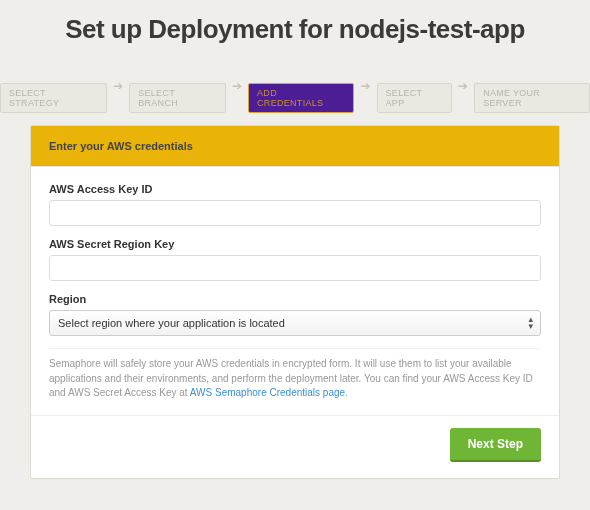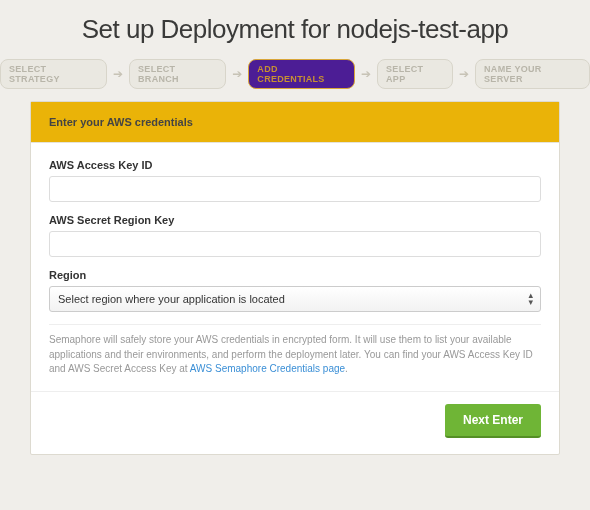--- a/index.html
+++ b/index.html
@@ -7,43 +7,44 @@
     background: #f0eeea;
     font-family: "Helvetica Neue", Helvetica, Arial, sans-serif;
     font-size: 12px;
     color: #333;
     width: 590px;
     height: 510px;
     overflow: hidden;
   }
   .page-title {
     font-size: 26px;
-    font-weight: 400;
+    font-weight: 700;
     color: #3a3a39;
     text-align: center;
     padding: 14px 0 10px;
     letter-spacing: -0.5px;
   }
   .steps {
     display: flex;
     align-items: center;
     justify-content: center;
     gap: 6px;
     padding: 4px 0 12px;
   }
   .step {
     font-size: 9px;
-    font-weight: 700;
+    font-weight: 400;
     letter-spacing: 0.3px;
     color: #b8b5a9;
     background: #eae8e1;
     border: 1px solid #d8d5ca;
     padding: 4px 8px;
-    border-radius: 8px;
+    border-radius: 2px;
     text-transform: uppercase;
+    margin-top: 24px;
   }
   .step.active {
     background: #4c1d95;
     border: 1px solid #d9a63a;
     color: #c79033;
   }
   .arrow {
     color: #c7c3b6;
     font-size: 12px;
     line-height: 1;
@@ -185,15 +186,15 @@
     </div>
 
     <hr class="divider">
 
     <p class="help-text">
       <span>Semaphore will safely store your AWS credentials in encrypted form. It will use them to list your available applications and their environments, and perform the deployment later. You can find your AWS Access Key ID and AWS Secret Access Key at </span><a href="#">AWS Semaphore Credentials page</a><span>.</span>
     </p>
   </div>
 
   <div class="panel-footer">
-    <button class="btn-next">Next Enter</button>
+    <button class="btn-next">Next Step</button>
   </div>
 </div>
 
 </body></html>

